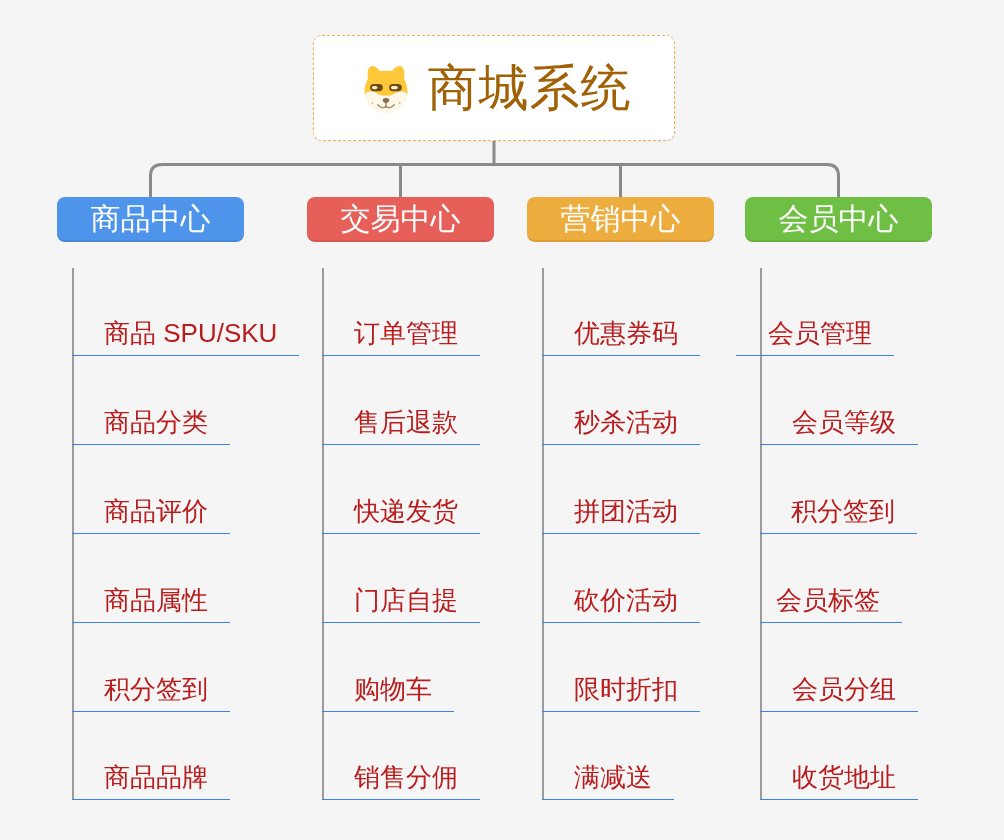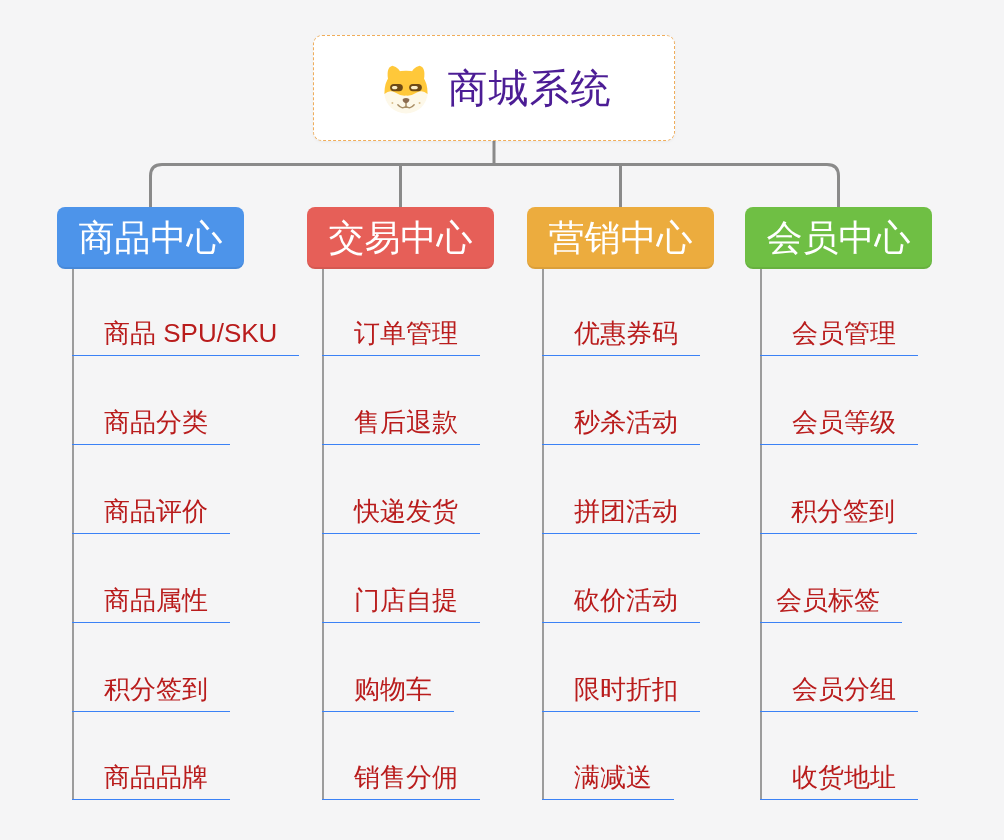--- a/index.html
+++ b/index.html
@@ -28,33 +28,33 @@
     border:1px dashed #f0ad5a;
     border-radius:9px;
     box-shadow:0 1px 3px rgba(0,0,0,0.05);
     display:flex;
     align-items:center;
     justify-content:center;
     gap:13px;
     z-index:2;
   }
   .root-title{
-    font-size:40px;
+    font-size:50px;
     letter-spacing:1px;
-    color:#4c1d95;
+    color:#a16207;
     white-space:nowrap;
   }
   .branch-box{
     position:absolute;
-    top:207px;
-    width:187px; height:62px;
+    top:197px;
+    width:187px; height:45px;
     box-sizing:border-box;
     border-radius:8px;
     color:#ffffff;
-    font-size:36px;
+    font-size:30px;
     display:flex;
     align-items:center;
     justify-content:center;
     white-space:nowrap;
     box-shadow:inset 0 -2px 0 rgba(0,0,0,0.07);
     z-index:2;
   }
   .spine{
     position:absolute;
     top:268px;
@@ -133,21 +133,21 @@
       <div class="branch-box" style="left: 527px; background: rgb(236, 172, 62);">营销中心</div>
       <div class="spine" style="left: 542px;"></div>
       <div class="leaf-item" style="left: 542px; top: 320px;">优惠券码</div>
       <div class="leaf-item" style="left: 542px; top: 409px;">秒杀活动</div>
       <div class="leaf-item" style="left: 542px; top: 498px;">拼团活动</div>
       <div class="leaf-item" style="left: 542px; top: 587px;">砍价活动</div>
       <div class="leaf-item" style="left: 542px; top: 676px;">限时折扣</div>
       <div class="leaf-item" style="left: 542px; top: 764px;">满减送</div>
       <div class="branch-box" style="left: 745px; background: rgb(111, 191, 68);">会员中心</div>
       <div class="spine" style="left: 760px;"></div>
-      <div class="leaf-item" style="left: 760px; top: 320px;">会员管理</div>
+      <div class="leaf-item" style="left: 736px; top: 320px;">会员管理</div>
       <div class="leaf-item" style="left: 760px; top: 409px;">会员等级</div>
       <div class="leaf-item" style="left: 760px; top: 498px; padding-left: 31px;">积分签到</div>
       <div class="leaf-item" style="left: 760px; top: 587px; padding-left: 16px;">会员标签</div>
       <div class="leaf-item" style="left: 760px; top: 676px;">会员分组</div>
       <div class="leaf-item" style="left: 760px; top: 764px;">收货地址</div>
     </div>
 
 </div>
 
 </body></html>

